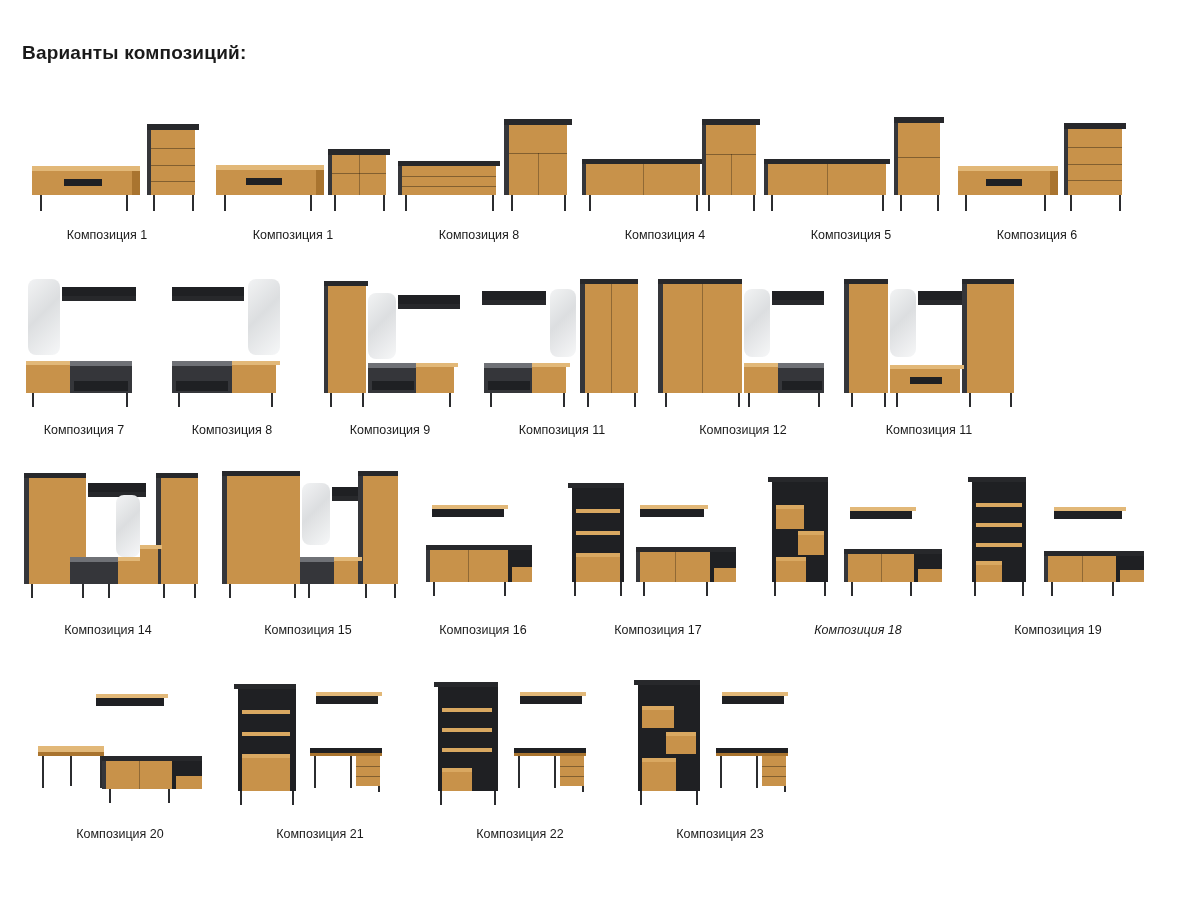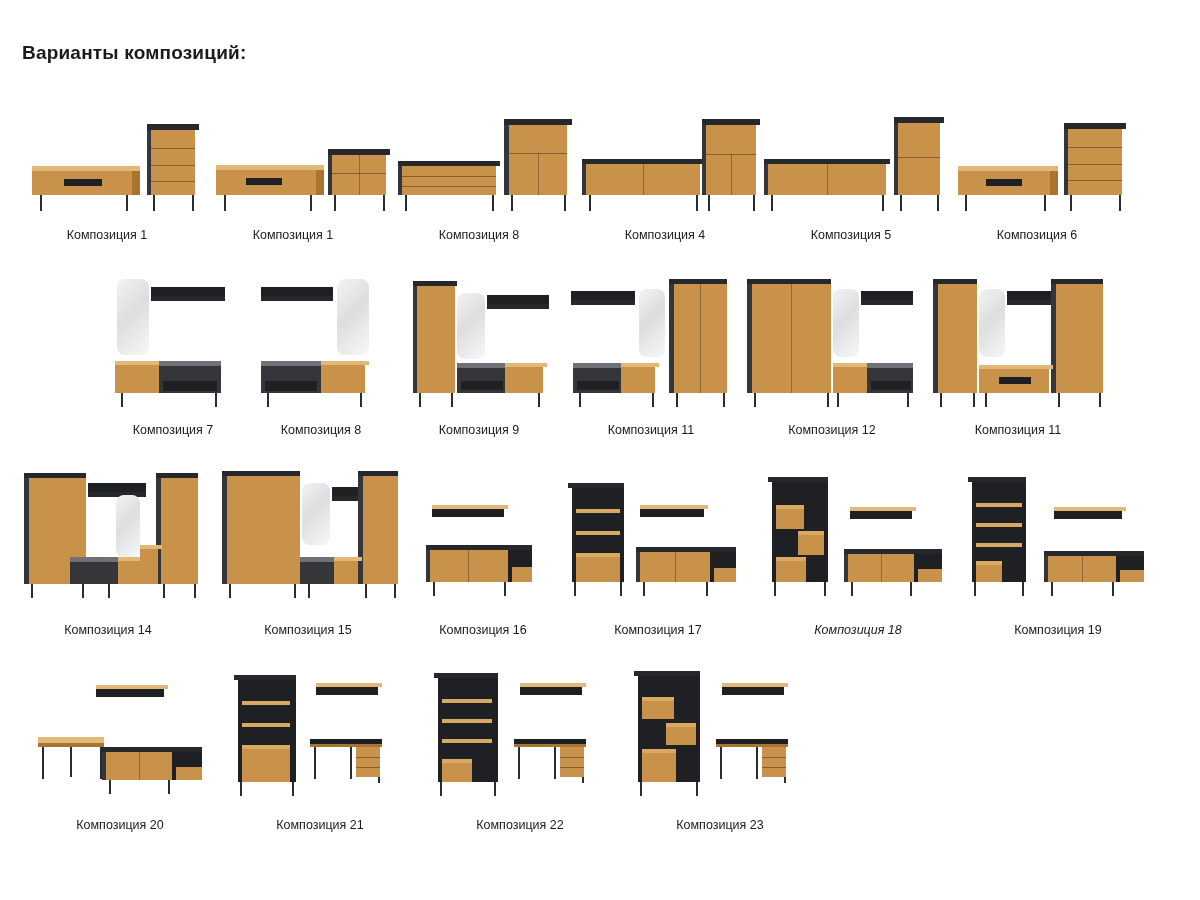--- a/index.html
+++ b/index.html
@@ -206,21 +206,21 @@
         <div class="shelf-line" style="left:124px;top:46px;width:54px;"></div>
         <div class="shelf-line" style="left:124px;top:63px;width:54px;"></div>
         <div class="shelf-line" style="left:124px;top:79px;width:54px;"></div>
         <div class="leg" style="left:126px;top:94px;height:16px;"></div>
         <div class="leg" style="left:175px;top:94px;height:16px;"></div>
       </div>
       <div class="caption">Композиция 6</div>
     </div>
   </div>
 
-  <div class="row" style="height:185px;margin-top:10px;justify-content:center;">
+  <div class="row" style="height:185px;margin-top:10px;">
 
     <div class="cell" style="width:148px;margin-left:10px;">
       <div class="stage" style="height:145px;">
         <div class="piece mirror mirror-r" style="left:18px;top:8px;width:32px;height:76px;"></div>
         <div class="piece dark-3" style="left:52px;top:16px;width:74px;height:9px;"></div>
         <div class="piece dark-2" style="left:52px;top:25px;width:74px;height:5px;"></div>
         <div class="piece oak" style="left:16px;top:94px;width:44px;height:28px;"></div>
         <div class="piece oak-top" style="left:16px;top:90px;width:48px;height:4px;"></div>
         <div class="piece dark" style="left:60px;top:94px;width:62px;height:28px;"></div>
         <div class="piece grey" style="left:60px;top:90px;width:62px;height:5px;"></div>
@@ -473,21 +473,21 @@
         <div class="piece dark-3" style="left:158px;top:95px;width:28px;height:26px;"></div>
         <div class="piece oak" style="left:162px;top:109px;width:24px;height:12px;"></div>
         <div class="edge" style="left:124px;top:95px;width:1px;height:26px;"></div>
         <div class="leg" style="left:93px;top:121px;height:14px;"></div>
         <div class="leg" style="left:154px;top:121px;height:14px;"></div>
       </div>
       <div class="caption">Композиция 19</div>
     </div>
   </div>
 
-  <div class="row" style="height:190px;margin-top:14px;align-items:center;">
+  <div class="row" style="height:190px;margin-top:14px;">
 
     <div class="cell" style="width:200px;margin-left:20px;">
       <div class="stage" style="height:150px;">
         <div class="piece dark-3" style="left:76px;top:28px;width:68px;height:8px;"></div>
         <div class="piece oak-top" style="left:76px;top:24px;width:72px;height:4px;"></div>
 
         <div class="piece oak-top" style="left:18px;top:76px;width:66px;height:6px;"></div>
         <div class="piece oak-d" style="left:18px;top:82px;width:66px;height:4px;"></div>
         <div class="leg" style="left:22px;top:86px;height:32px;"></div>
         <div class="leg" style="left:80px;top:86px;height:32px;"></div>

